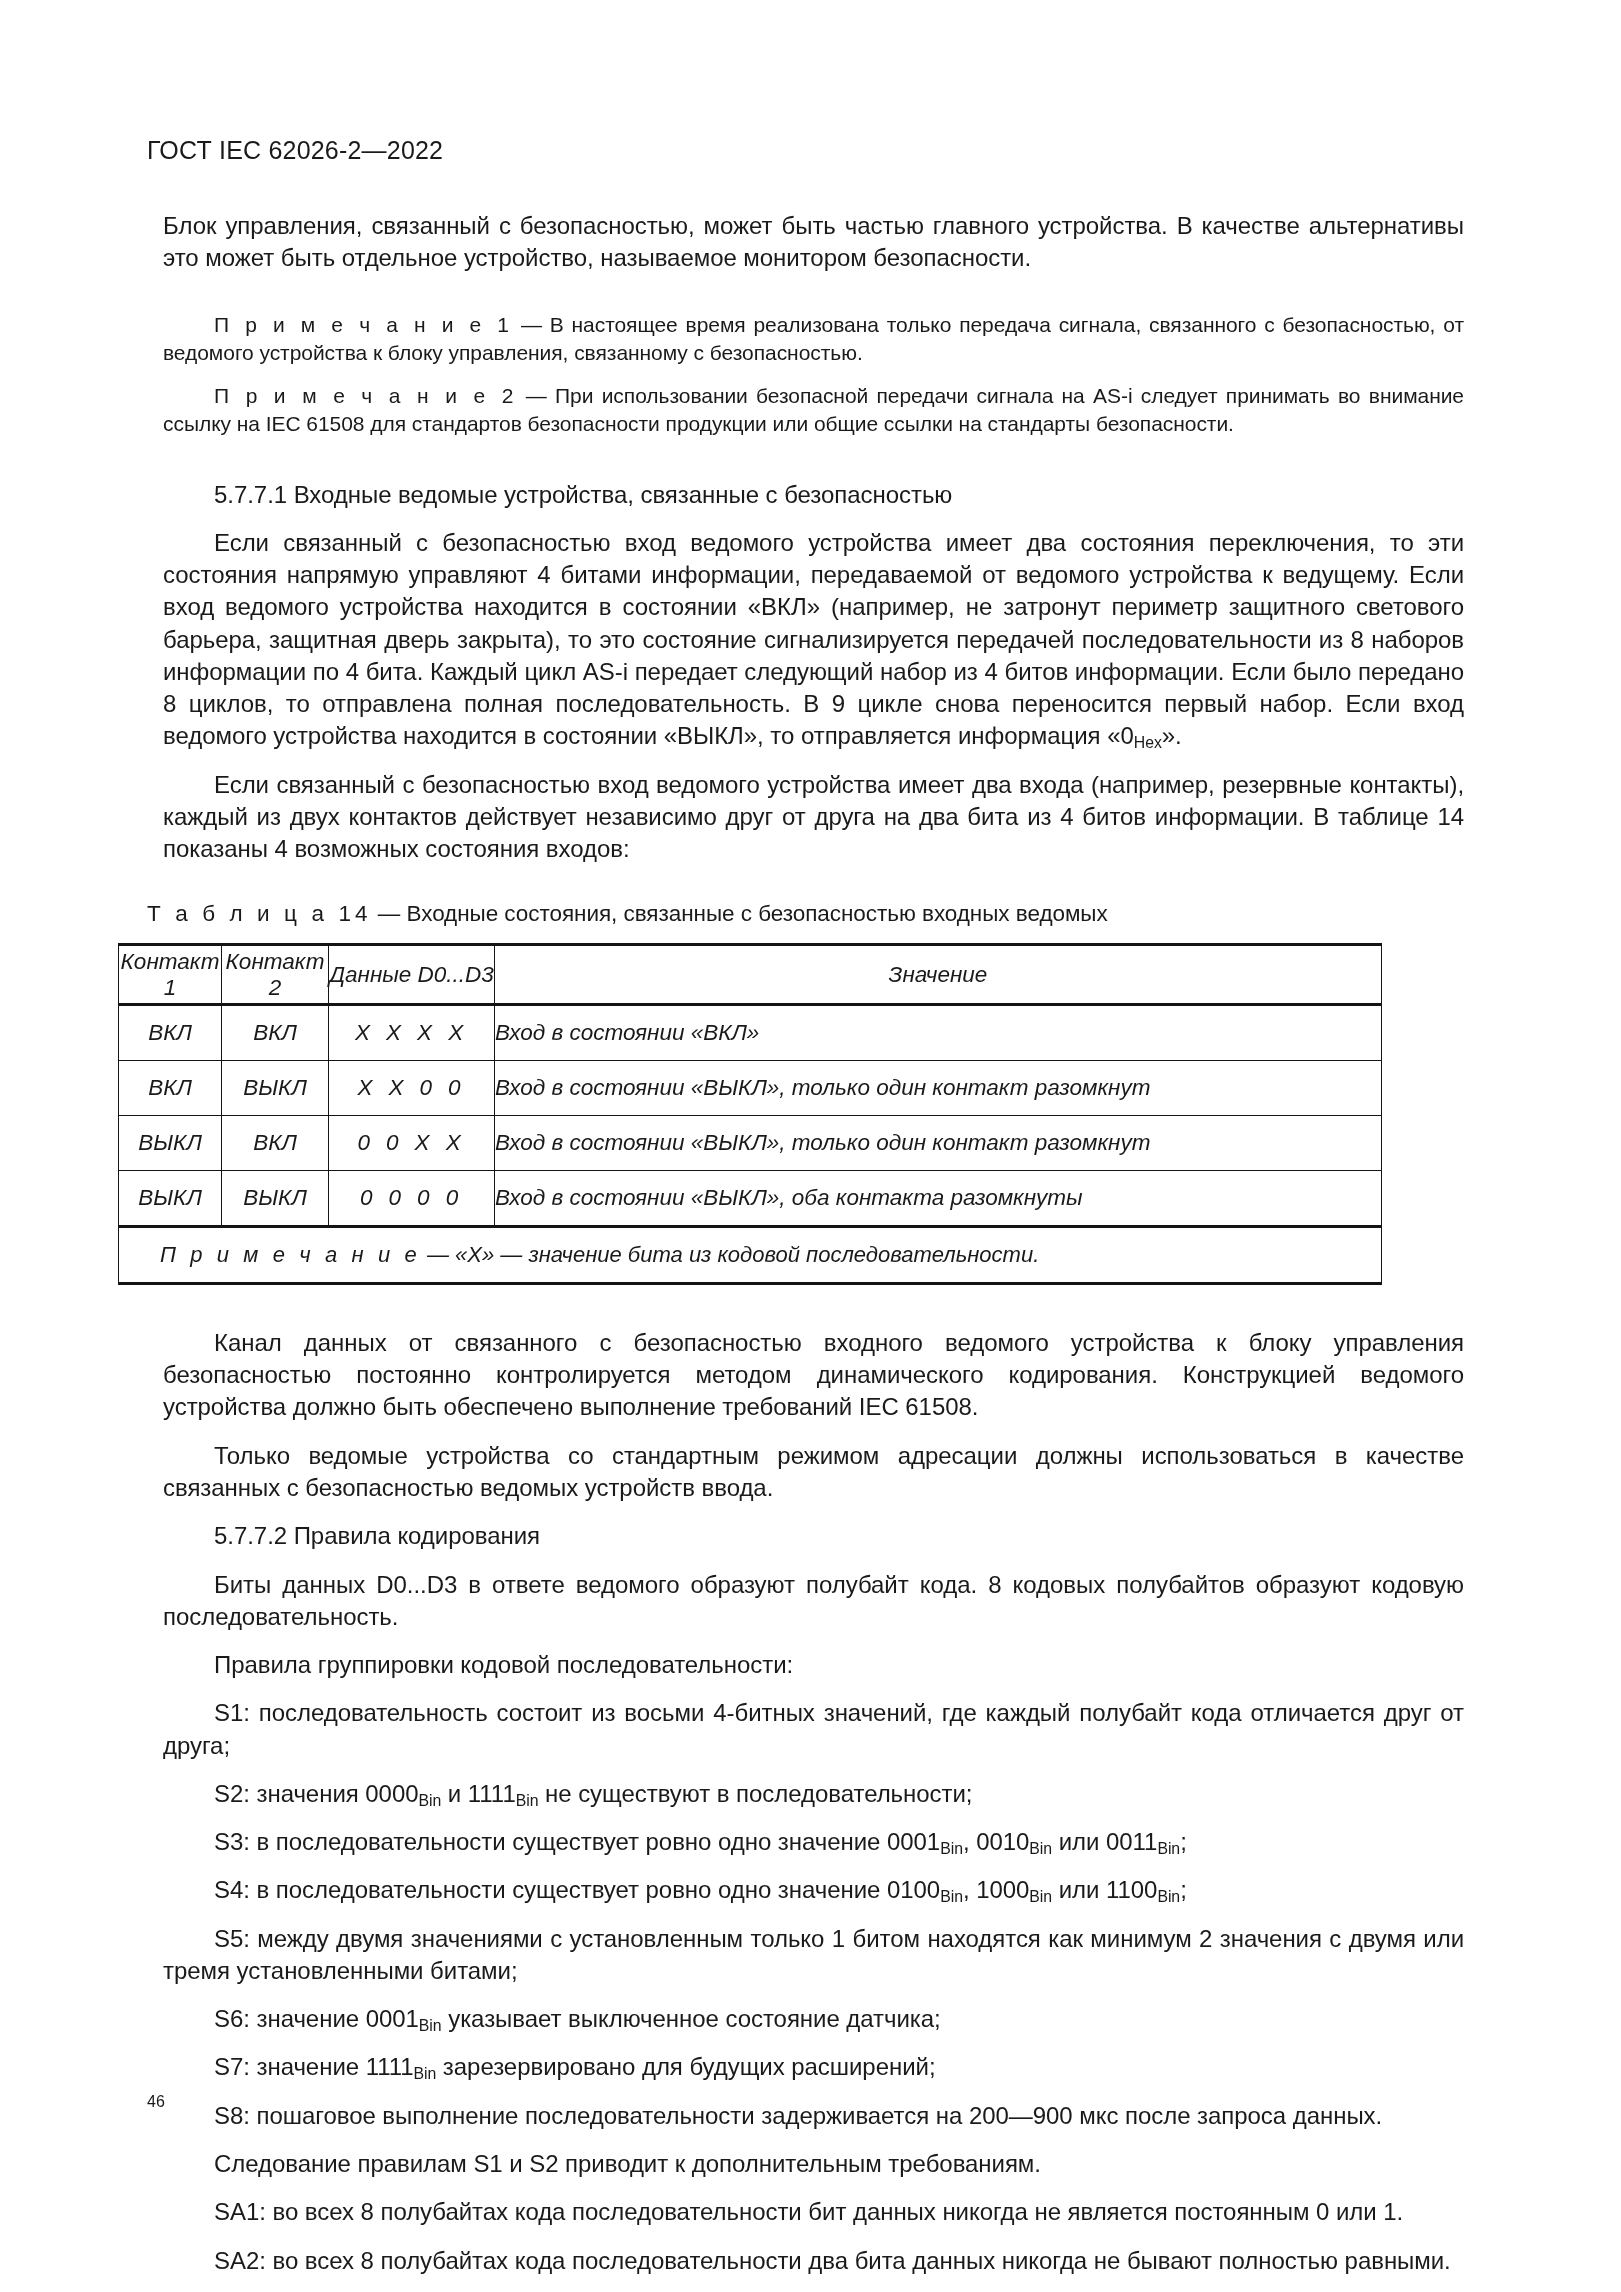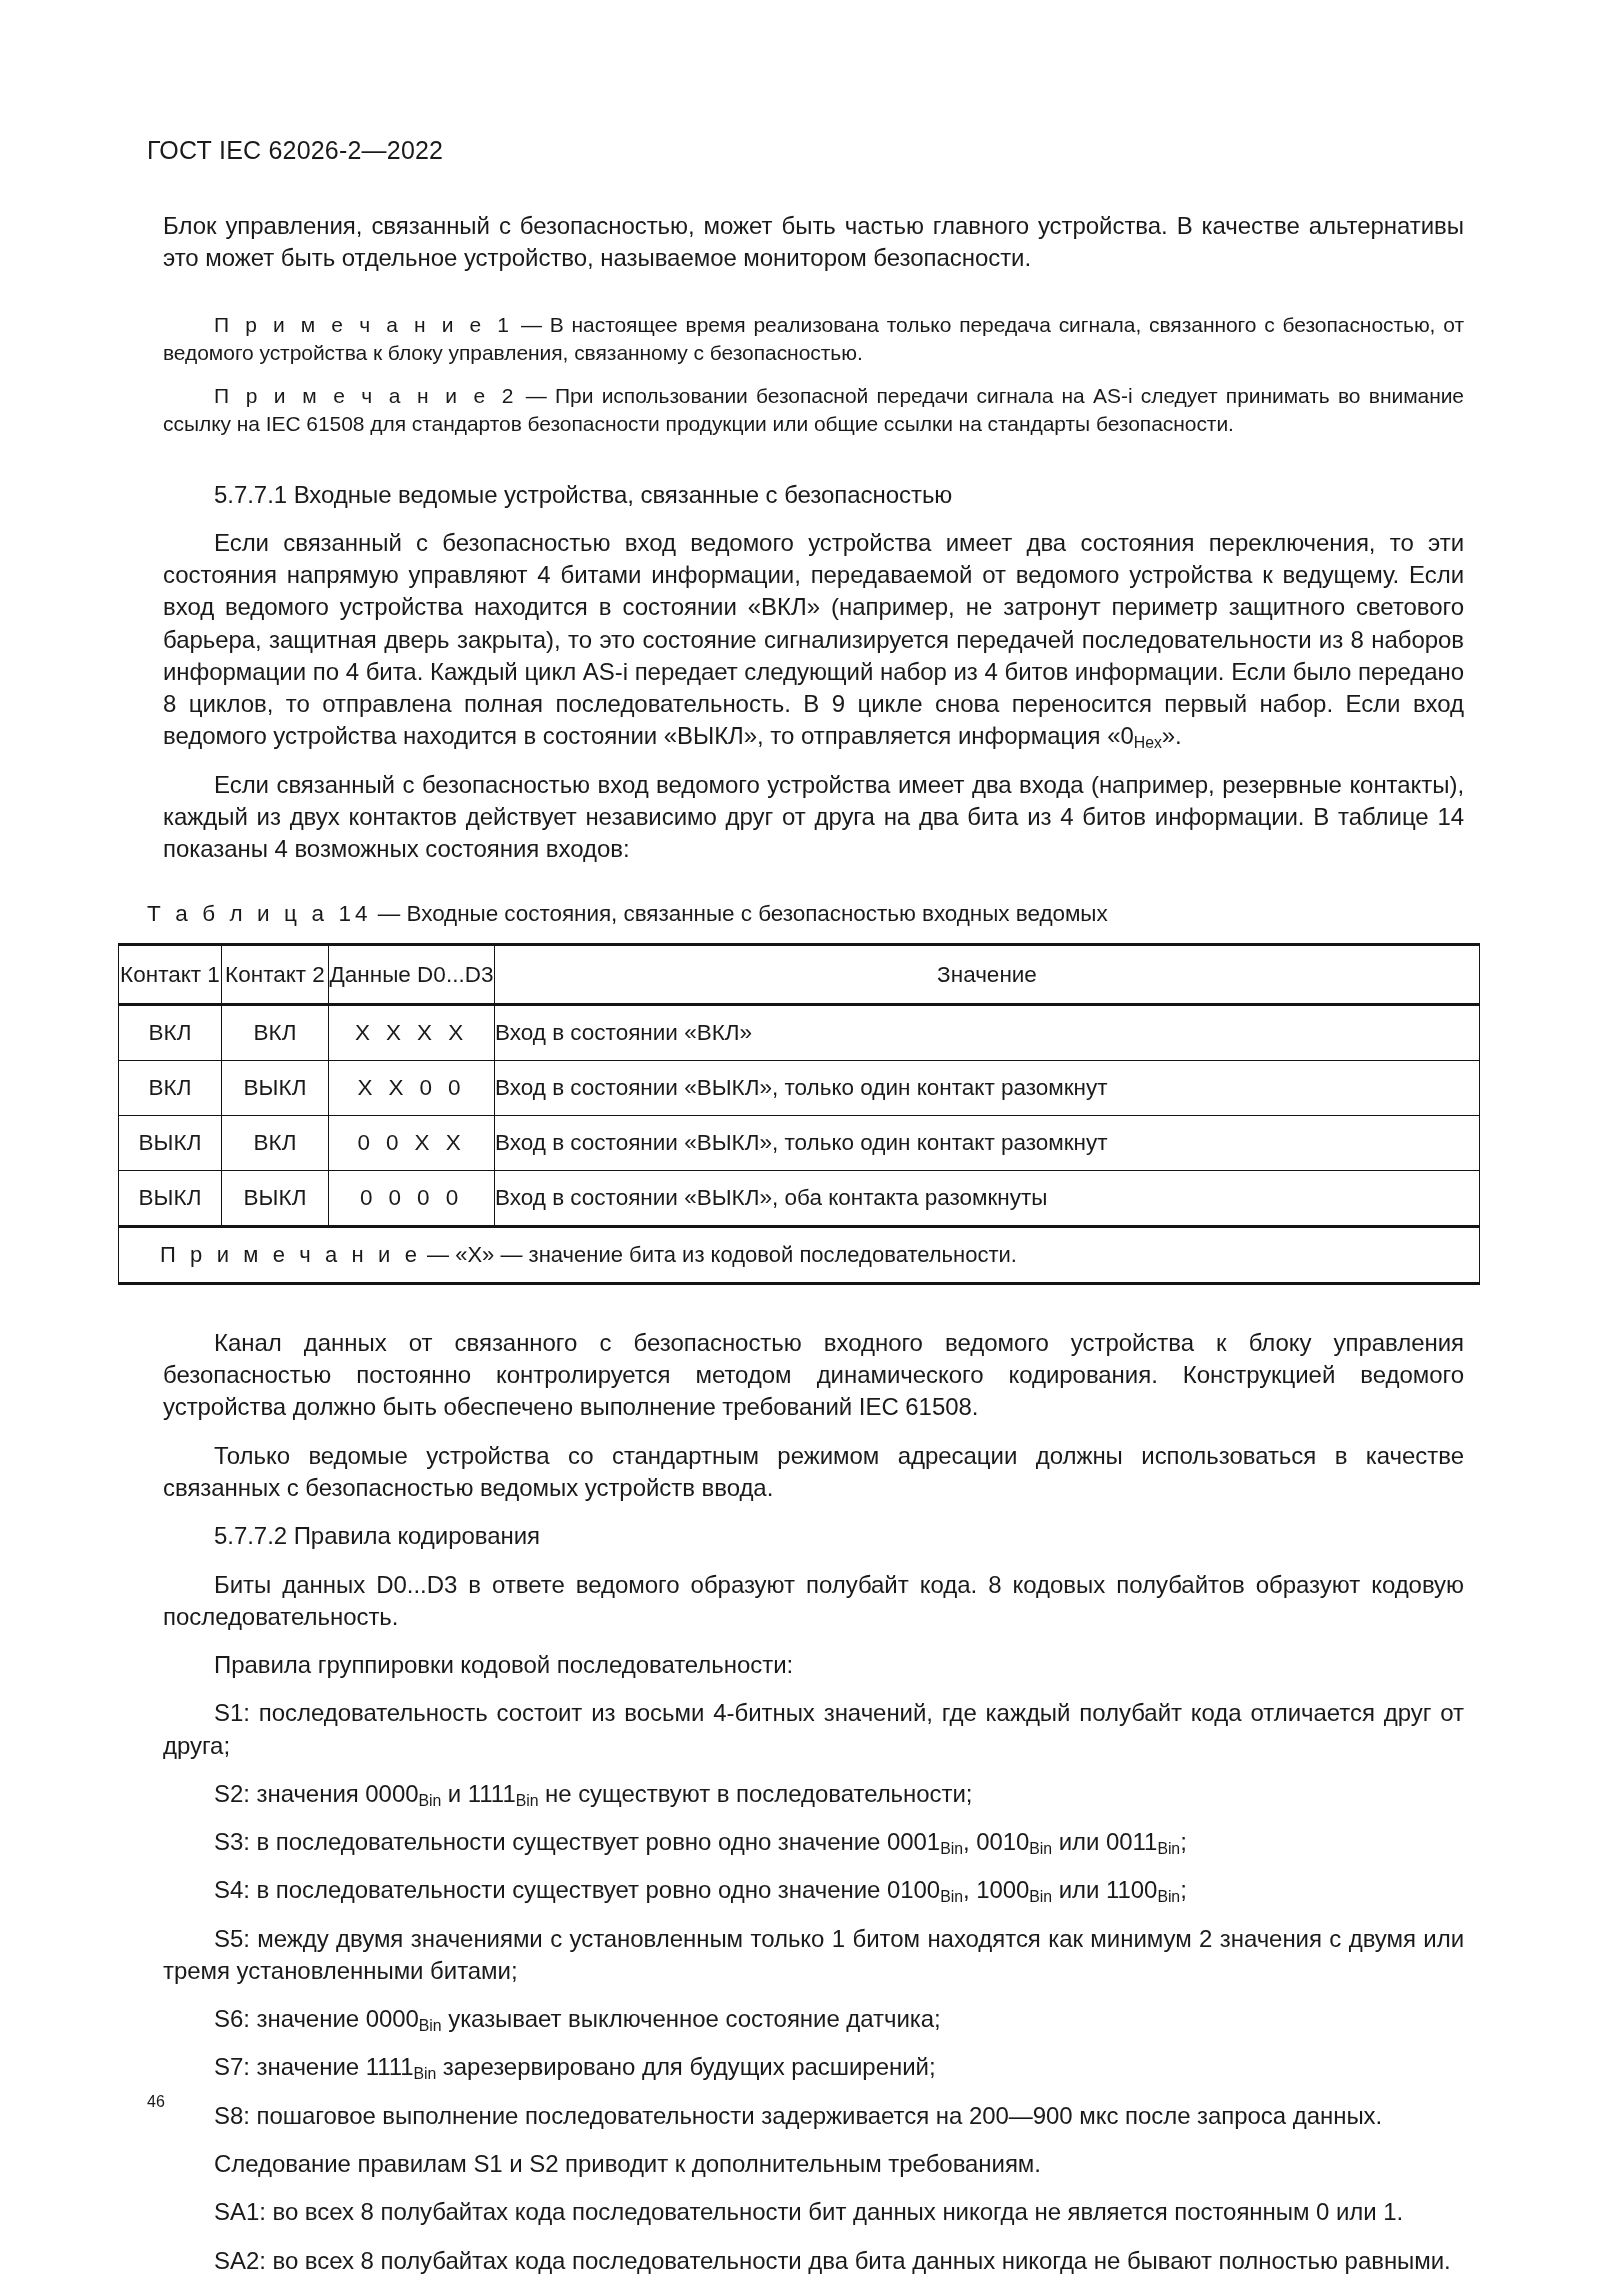--- a/index.html
+++ b/index.html
@@ -73,24 +73,25 @@
 
   
   .table-caption {
     font-size: 22.5px;
     margin: 33px 0 15.7px 0;
     line-height: 1.3;
     letter-spacing: -0.05px;
   }
   table.t14 {
     border-collapse: collapse;
-    width: 1362px;
+    width: 1264px;
     margin-left: -29px;
     table-layout: fixed;
     font-size: 22.5px;
+    font-style: italic;
   }
   table.t14 td, table.t14 th {
     border: 1.6px solid #141414;
     padding: 0;
     font-weight: normal;
     vertical-align: middle;
   }
   table.t14 thead td {
     border-top-width: 3.1px;
     border-bottom-width: 3.1px;
@@ -197,21 +198,21 @@
     <p class="indent">S1: последовательность состоит из восьми 4-битных значений, где каждый полубайт кода отличается друг от друга;</p>
 
     <p class="indent"><span>S2: значения 0000</span><sub>Bin</sub><span> и 1111</span><sub>Bin</sub><span> не существуют в последовательности;</span></p>
 
     <p class="indent"><span>S3: в последовательности существует ровно одно значение 0001</span><sub>Bin</sub><span>, 0010</span><sub>Bin</sub><span> или 0011</span><sub>Bin</sub><span>;</span></p>
 
     <p class="indent"><span>S4: в последовательности существует ровно одно значение 0100</span><sub>Bin</sub><span>, 1000</span><sub>Bin</sub><span> или 1100</span><sub>Bin</sub><span>;</span></p>
 
     <p class="indent">S5: между двумя значениями с установленным только 1 битом находятся как минимум 2 значения с двумя или тремя установленными битами;</p>
 
-    <p class="indent"><span>S6: значение 0000</span><sub>Bin</sub><span> указывает выключенное состояние датчика;</span></p>
+    <p class="indent"><span>S6: значение 0001</span><sub>Bin</sub><span> указывает выключенное состояние датчика;</span></p>
 
     <p class="indent"><span>S7: значение 1111</span><sub>Bin</sub><span> зарезервировано для будущих расширений;</span></p>
 
     <p class="indent">S8: пошаговое выполнение последовательности задерживается на 200—900 мкс после запроса данных.</p>
     <p class="indent">Следование правилам S1 и S2 приводит к дополнительным требованиям.</p>
     <p class="indent">SA1: во всех 8 полубайтах кода последовательности бит данных никогда не является постоянным 0 или 1.</p>
     <p class="indent">SA2: во всех 8 полубайтах кода последовательности два бита данных никогда не бывают полностью равными.</p>
 
   </div>
 

